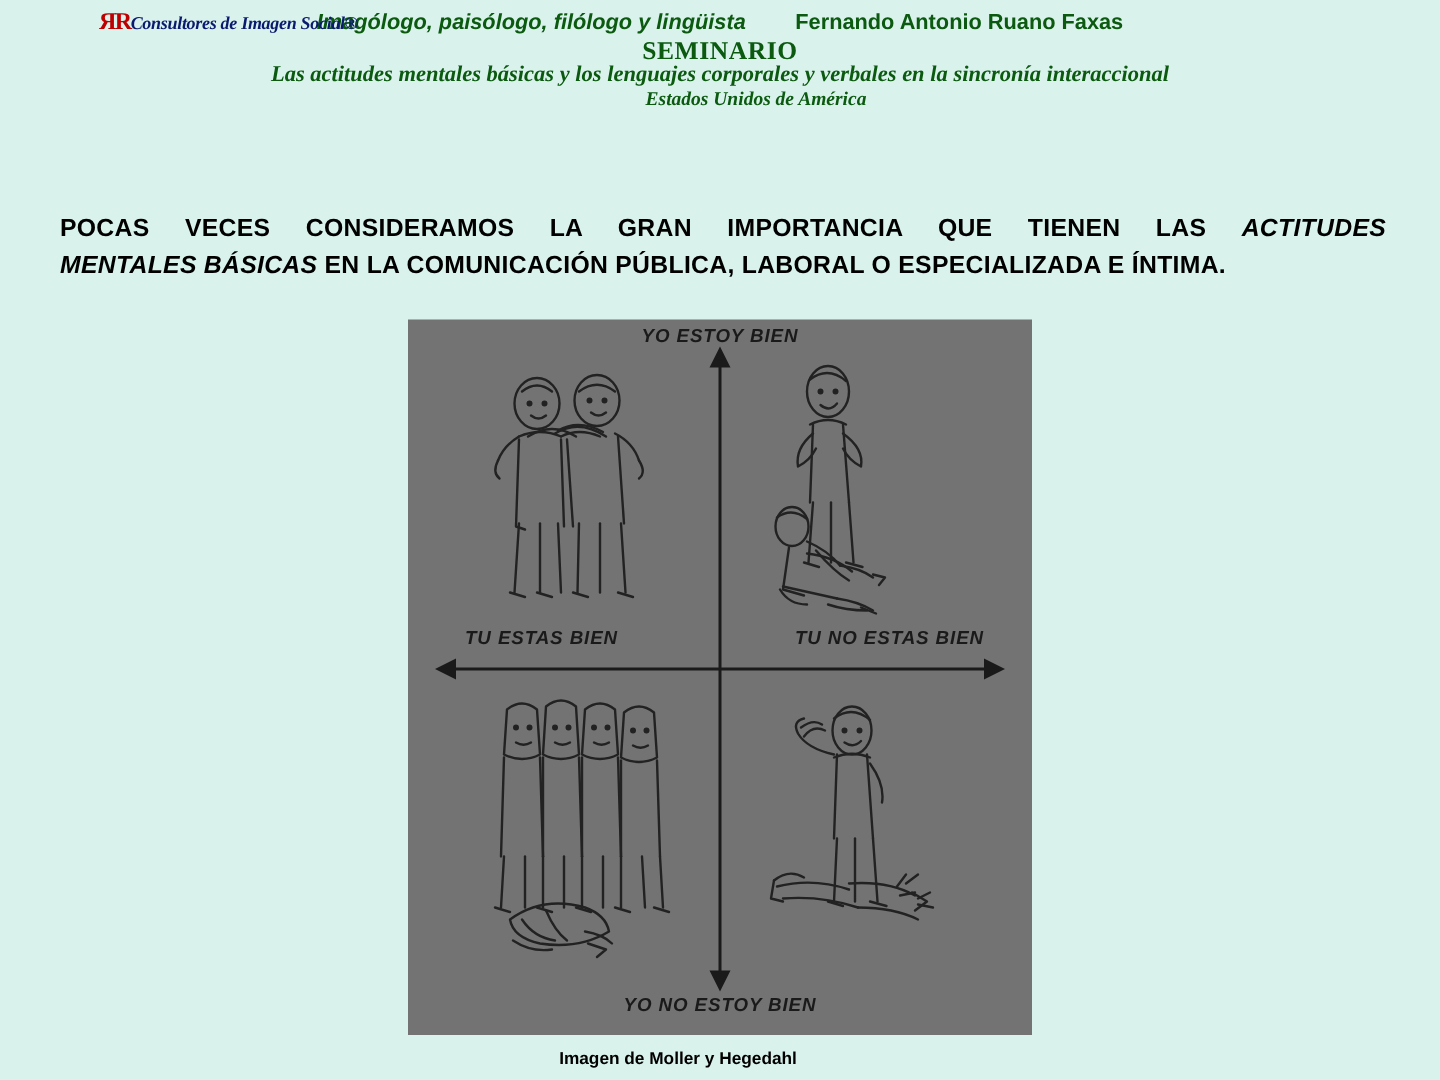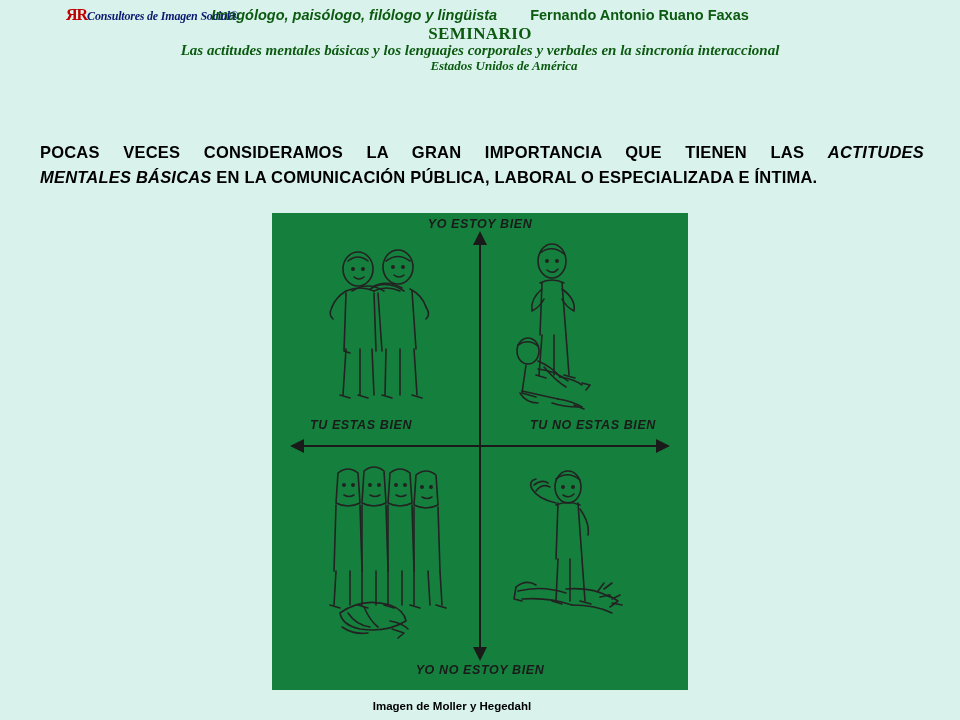--- a/index.html
+++ b/index.html
@@ -129,21 +129,21 @@
   .figure-wrap {
     position: absolute;
     top: 213px;
     left: 272px;
     width: 416px;
     height: 480px;
   }
   .figure-box {
     width: 416px;
     height: 477px;
-    background: #15803d;
+    background: #737373;
     position: relative;
     overflow: hidden;
   }
   .axis-v {
     position: absolute;
     left: 50%;
     top: 30px;
     width: 2px;
     height: 414px;
     background: #1a1a1a;

